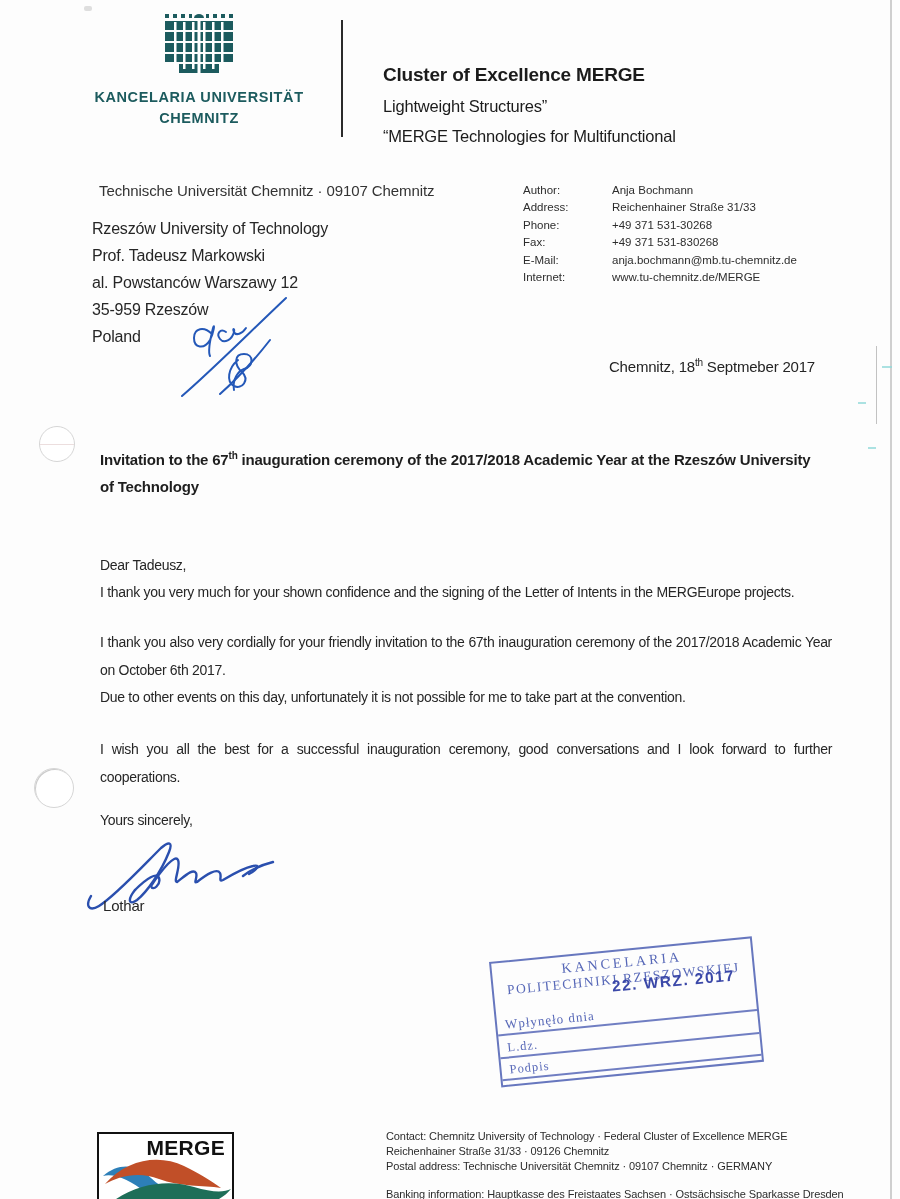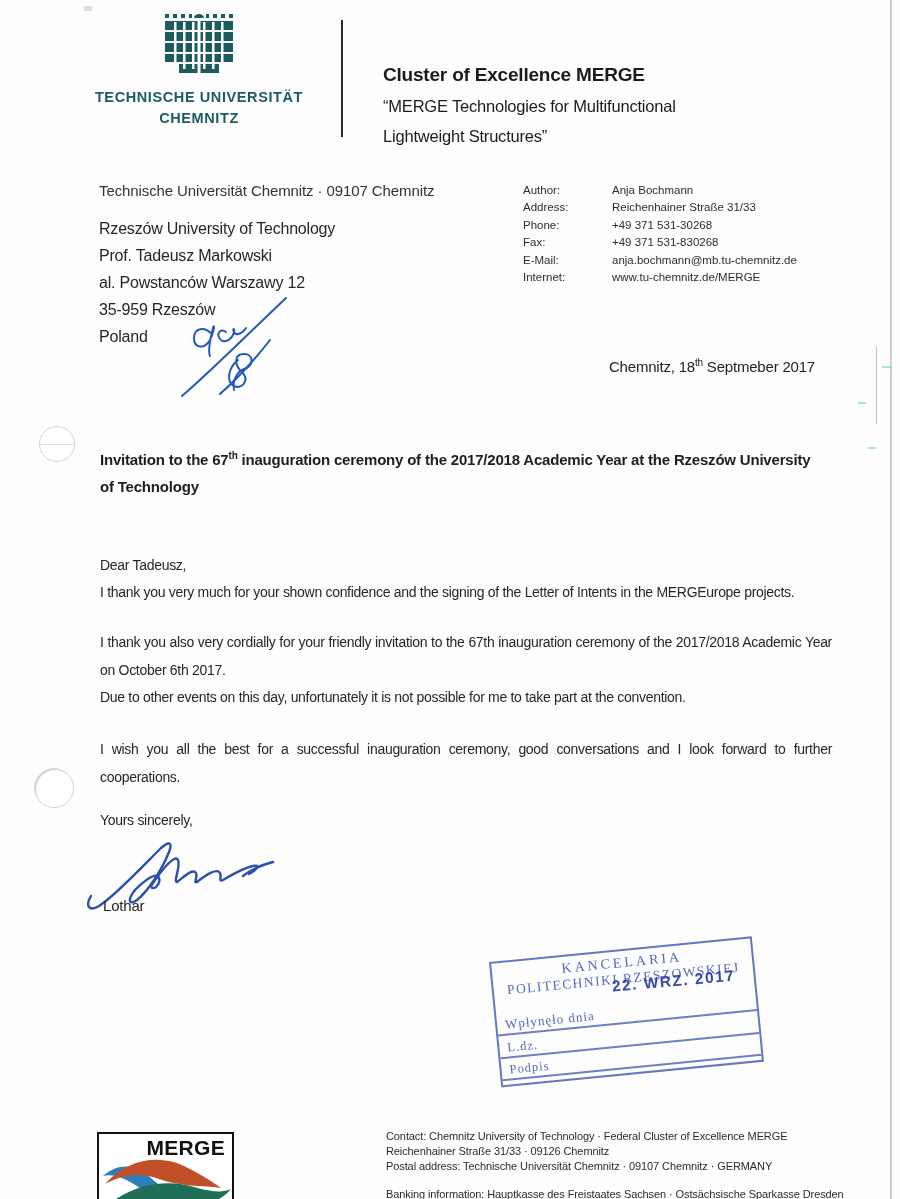--- a/index.html
+++ b/index.html
@@ -16,21 +16,21 @@
   
   .tuc-logo-block { position: absolute; left: 90px; top: 13px; width: 218px; text-align: center; }
   .tuc-building { display: inline-block; }
   .tuc-name { color: #1c5b5e; font-weight: bold; font-size: 14.5px; letter-spacing: 0.6px; line-height: 21px; margin-top: 6px; }
   .header-divider { position: absolute; left: 341px; top: 20px; width: 2px; height: 117px; background: #2b2b2b; }
   .cluster-block { position: absolute; left: 383px; top: 20px; color: #1b1b1b; }
   .cluster-title { font-size: 19px; font-weight: bold; letter-spacing: -0.2px; margin-top: 44px; }
   .cluster-sub { font-size: 16.5px; font-weight: 500; letter-spacing: -0.2px; margin-top: 11px; }
   
   .sender-line { position: absolute; left: 99px; top: 182px; font-size: 15px; color: #333; letter-spacing: -0.1px; }
-  .recipient { position: absolute; left: 99px; top: 215px; font-size: 16px; line-height: 27px; letter-spacing: -0.2px; color: #262626; }
+  .recipient { position: absolute; left: 92px; top: 215px; font-size: 16px; line-height: 27px; letter-spacing: -0.2px; color: #262626; }
   .pen-scribble { position: absolute; left: 168px; top: 282px; }
   .contact-table { position: absolute; left: 523px; top: 182px; font-size: 11.5px; line-height: 17.4px; color: #2d2d2d; }
   .contact-row { display: flex; }
   .contact-label { width: 89px; }
   .contact-value { }
   
   .dateline { position: absolute; left: 515px; top: 358px; width: 300px; text-align: right; font-size: 15px; letter-spacing: -0.2px; color: #242424; }
   sup { font-size: 10px; vertical-align: super; line-height: 0; }
   .subject { position: absolute; left: 100px; top: 430px; width: 728px; font-size: 15px; font-weight: bold; line-height: 27px; letter-spacing: -0.2px; color: #1e1e1e; margin-top: 16px; }
   .body-text { font-size: 14px; letter-spacing: -0.3px; line-height: 27.5px; color: #262626; }
@@ -104,31 +104,31 @@
         <rect x="13" y="9" width="2.5" height="47"></rect>
           <rect x="22" y="9" width="2.5" height="47"></rect>
         <rect x="31" y="9" width="2.5" height="47"></rect>
           <rect x="42" y="9" width="2.5" height="47"></rect>
         <rect x="51" y="9" width="2.5" height="47"></rect>
           <rect x="60" y="9" width="2.5" height="47"></rect>
         <rect x="36.5" y="8" width="3" height="52"></rect>
       </g>
     </svg>
     <div class="tuc-name">
-      <div>TECHNISCHE UNIVERSITÄT</div>
+      <div>KANCELARIA UNIVERSITÄT</div>
       <div>CHEMNITZ</div>
     </div>
   </div>
 
   <div class="header-divider"></div>
 
   <div class="cluster-block">
     <div class="cluster-title">Cluster of Excellence MERGE</div>
+    <div class="cluster-sub">Lightweight Structures”</div>
     <div class="cluster-sub">“MERGE Technologies for Multifunctional</div>
-    <div class="cluster-sub">Lightweight Structures”</div>
   </div>
 
   <div class="sender-line">Technische Universität Chemnitz · 09107 Chemnitz</div>
 
   <div class="recipient">
     <div>Rzeszów University of Technology</div>
     <div>Prof. Tadeusz Markowski</div>
     <div>al. Powstanców Warszawy 12</div>
     <div>35-959 Rzeszów</div>
     <div>Poland</div>

